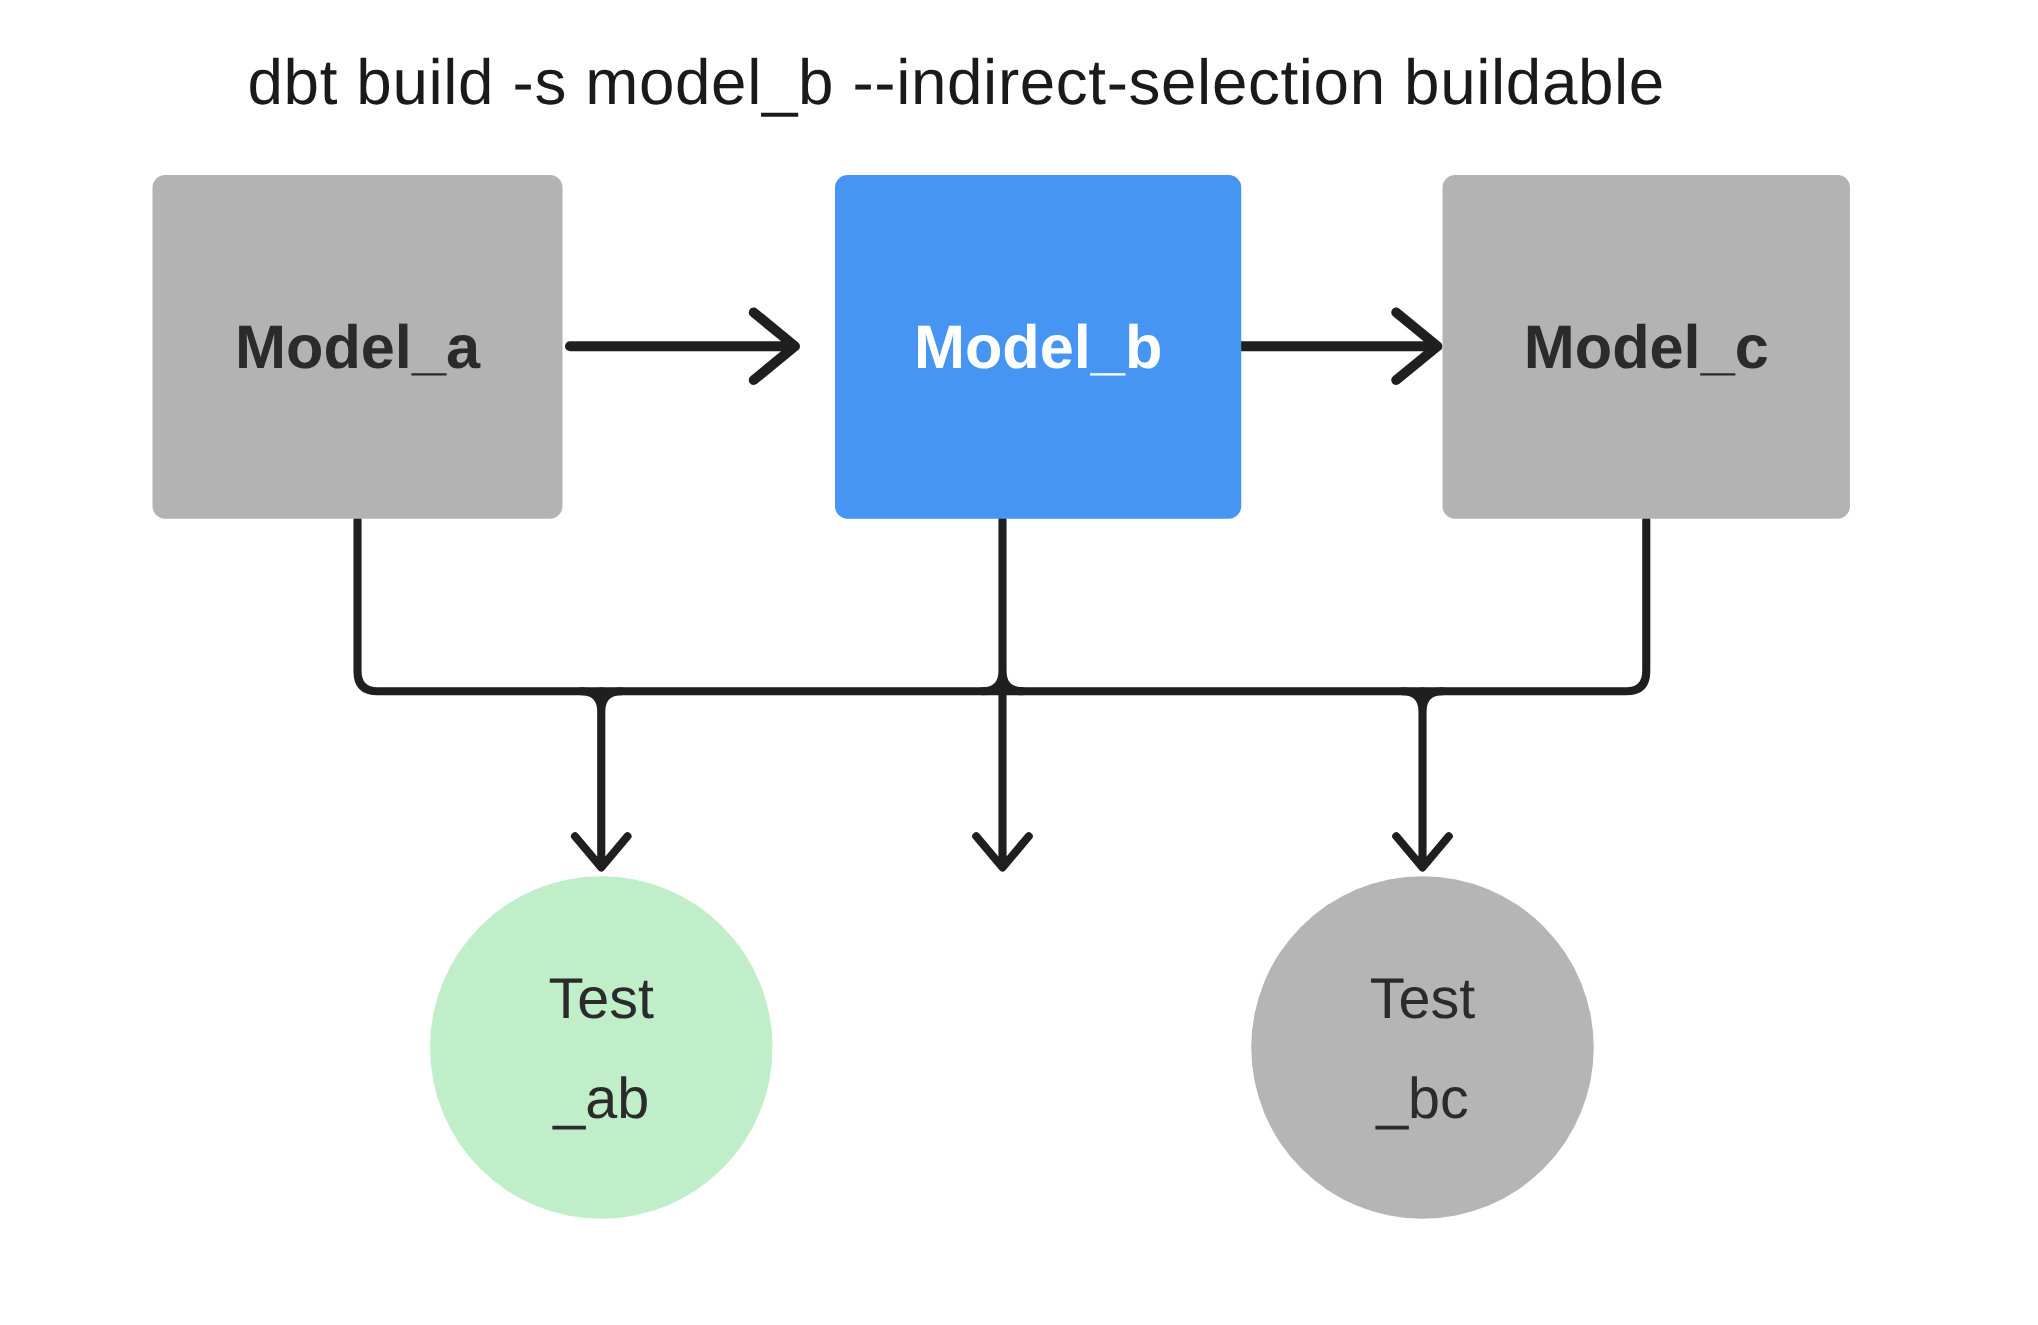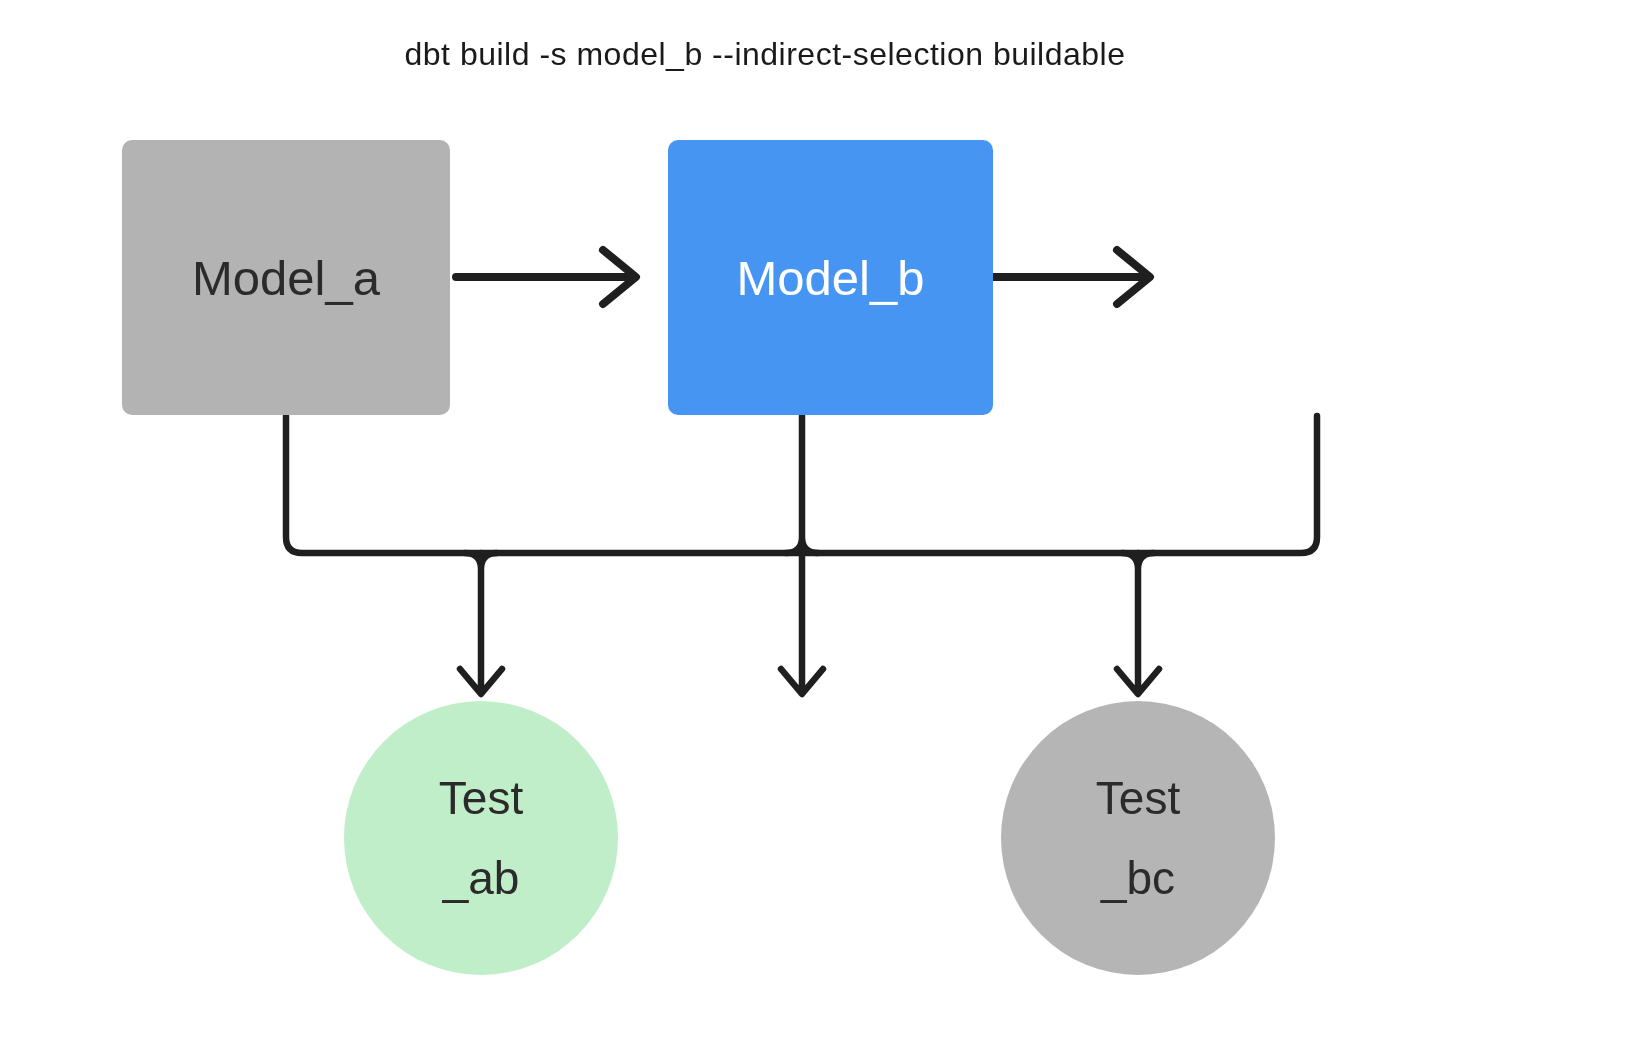--- a/index.html
+++ b/index.html
@@ -14,21 +14,21 @@
     background: #ffffff;
     overflow: hidden;
     font-family: "Liberation Sans", sans-serif;
   }
   .diagram-title {
     position: absolute;
     top: 36px;
     left: 765px;
     transform: translateX(-50%);
     white-space: nowrap;
-    font-size: 32px;
+    font-size: 51px;
     font-weight: 500;
     letter-spacing: 0.5px;
   }
   .connector-layer {
     position: absolute;
     left: 0;
     top: 0;
     width: 1630px;
     height: 1060px;
     pointer-events: none;
@@ -40,21 +40,21 @@
     justify-content: center;
     text-align: center;
   }
   .model-box {
     top: 140px;
     height: 275px;
     border-radius: 10px;
   }
   .model-box .node-label {
     font-size: 49px;
-    font-weight: 400;
+    font-weight: 700;
     text-align: right;
   }
   .box-a { left: 122px; width: 328px; }
   .box-b { left: 668px; width: 325px; }
   .box-c { left: 1154px; width: 326px; }
   .test-circle {
     top: 701px;
     width: 274px;
     height: 274px;
     border-radius: 50%;
@@ -86,20 +86,23 @@
   </svg>
 
   <div class="node model-box box-a" style="background-color: rgb(179, 179, 179); color: rgb(43, 43, 43);">
     <span class="node-label">Model_a</span>
   </div>
 
   <div class="node model-box box-b" style="background-color: rgb(70, 149, 243); color: rgb(255, 255, 255);">
     <span class="node-label">Model_b</span>
   </div>
 
+  <div class="node model-box box-c" style="background-color: rgb(179, 179, 179); color: rgb(43, 43, 43);">
+    <span class="node-label">Model_c</span>
+  </div>
 
   <div class="node test-circle circle-ab" style="background-color: rgb(192, 238, 201); color: rgb(43, 43, 43);">
     <span class="node-label">Test
 _ab</span>
   </div>
 
 
   <div class="node test-circle circle-bc" style="background-color: rgb(181, 181, 181); color: rgb(43, 43, 43);">
     <span class="node-label">Test
 _bc</span>

